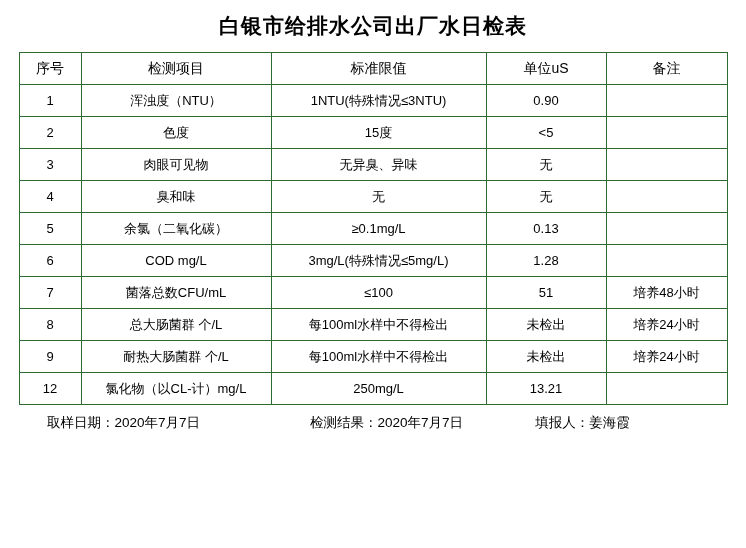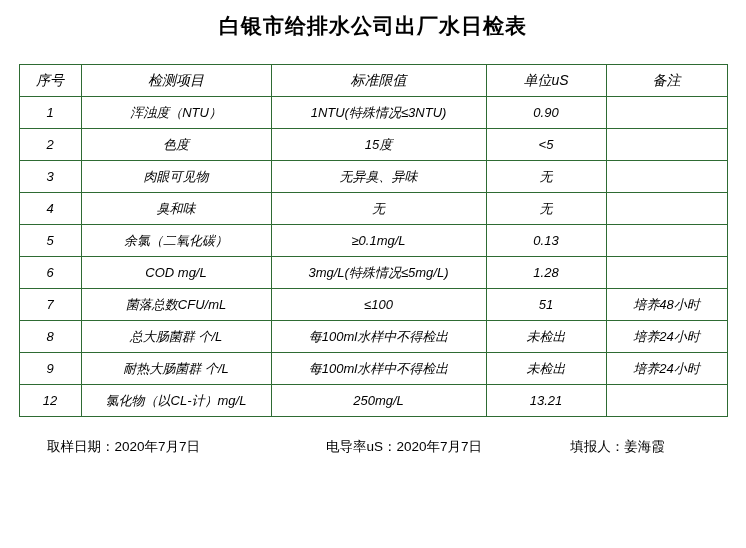--- a/index.html
+++ b/index.html
@@ -24,24 +24,23 @@
     text-align: center;
     font-size: 21px;
     font-weight: bold;
     letter-spacing: 1px;
     padding-top: 12px;
     padding-bottom: 12px;
     font-family: "Liberation Serif", serif;
   }
   table.report {
     border-collapse: collapse;
-    margin: 12px auto;
+    margin: 0 auto;
     width: 708px;
     table-layout: fixed;
-    font-style: italic;
   }
   table.report th, table.report td {
     border: 1px solid #2e6b33;
     text-align: center;
     vertical-align: middle;
     font-size: 13px;
     height: 31px;
     padding: 0 2px;
     font-family: "Liberation Sans", sans-serif;
     white-space: nowrap;
@@ -57,21 +56,20 @@
   col.c-result { width: 120px; }
   col.c-note   { width: 121px; }
 
   .footer {
     width: 708px;
     margin: 0 auto;
     padding-top: 9px;
     display: flex;
     font-size: 13.5px;
     font-family: "Liberation Sans", sans-serif;
-    gap: 16px;
   }
   .footer .f-cell {
     white-space: nowrap;
   }
   .footer .f-sample  { margin-left: 28px; }
   .footer .f-test    { margin-left: 110px; }
   .footer .f-filler  { margin-left: 72px; }
 </style>
 </head>
 <body>
@@ -166,17 +164,17 @@
         <td>氯化物（以CL-计）mg/L</td>
         <td>250mg/L</td>
         <td>13.21</td>
         <td></td>
       </tr>
     </tbody>
   </table>
 
   <div class="footer">
     <div class="f-cell f-sample">取样日期：2020年7月7日</div>
-    <div class="f-cell f-test">电导率uS：2020年7月7日</div>
+    <div class="f-cell f-test">检测结果：2020年7月7日</div>
     <div class="f-cell f-filler">填报人：姜海霞</div>
   </div>
 
 </div>
 
 </body></html>

